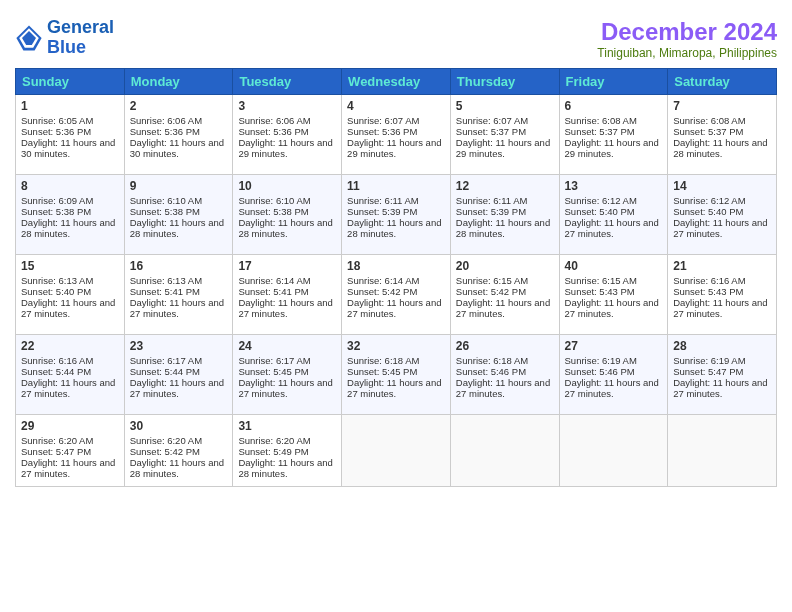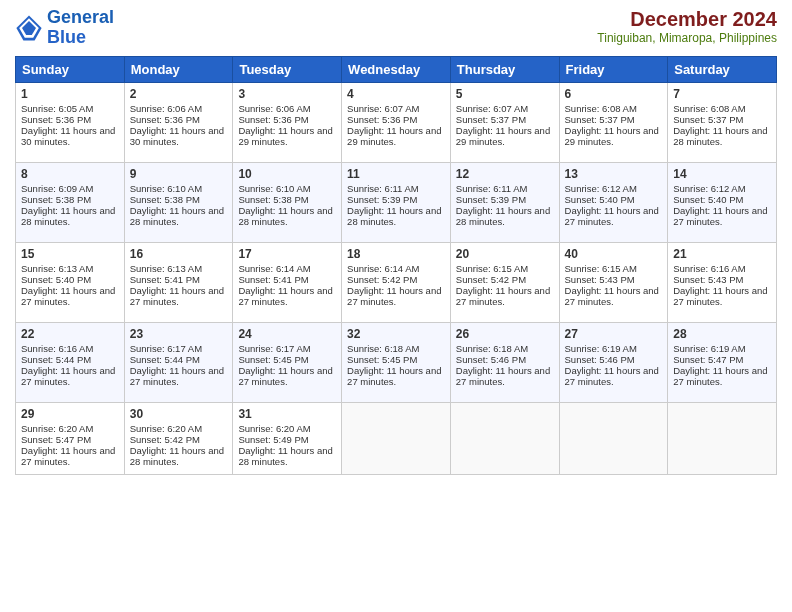--- a/index.html
+++ b/index.html
@@ -6,21 +6,21 @@
     body {
       width: 792px;
       height: 612px;
       font-family: Arial, sans-serif;
       background: #fff;
       overflow: hidden;
     }
     .page {
       width: 792px;
       height: 612px;
-      padding: 8px 15px;
+      padding: 18px 15px;
     }
     .header {
       display: flex;
       justify-content: space-between;
       align-items: flex-start;
       margin-bottom: 8px;
     }
     .logo {
       display: flex;
       align-items: center;
@@ -36,36 +36,36 @@
       color: #1a5fb4;
     }
     .logo-icon {
       width: 28px;
       height: 28px;
     }
     .title-block {
       text-align: right;
     }
     .month-title {
-      font-size: 20px;
+      font-size: 24px;
       font-weight: bold;
-      color: #7f1d1d;
+      color: #8b5cf6;
     }
     .location-title {
       font-size: 12px;
       color: #4d7c0f;
     }
     .calendar-table {
       width: 100%;
       border-collapse: collapse;
       table-layout: fixed;
     }
     .calendar-table th {
       background-color: #2563c7;
-      color: #ffffff;
+      color: #5eead4;
       text-align: left;
       padding: 5px 6px;
       font-size: 13px;
       font-weight: bold;
       border: 1px solid #1a4fa0;
     }
     .calendar-table td {
       border: 1px solid #ccc;
       vertical-align: top;
       padding: 4px 5px;

